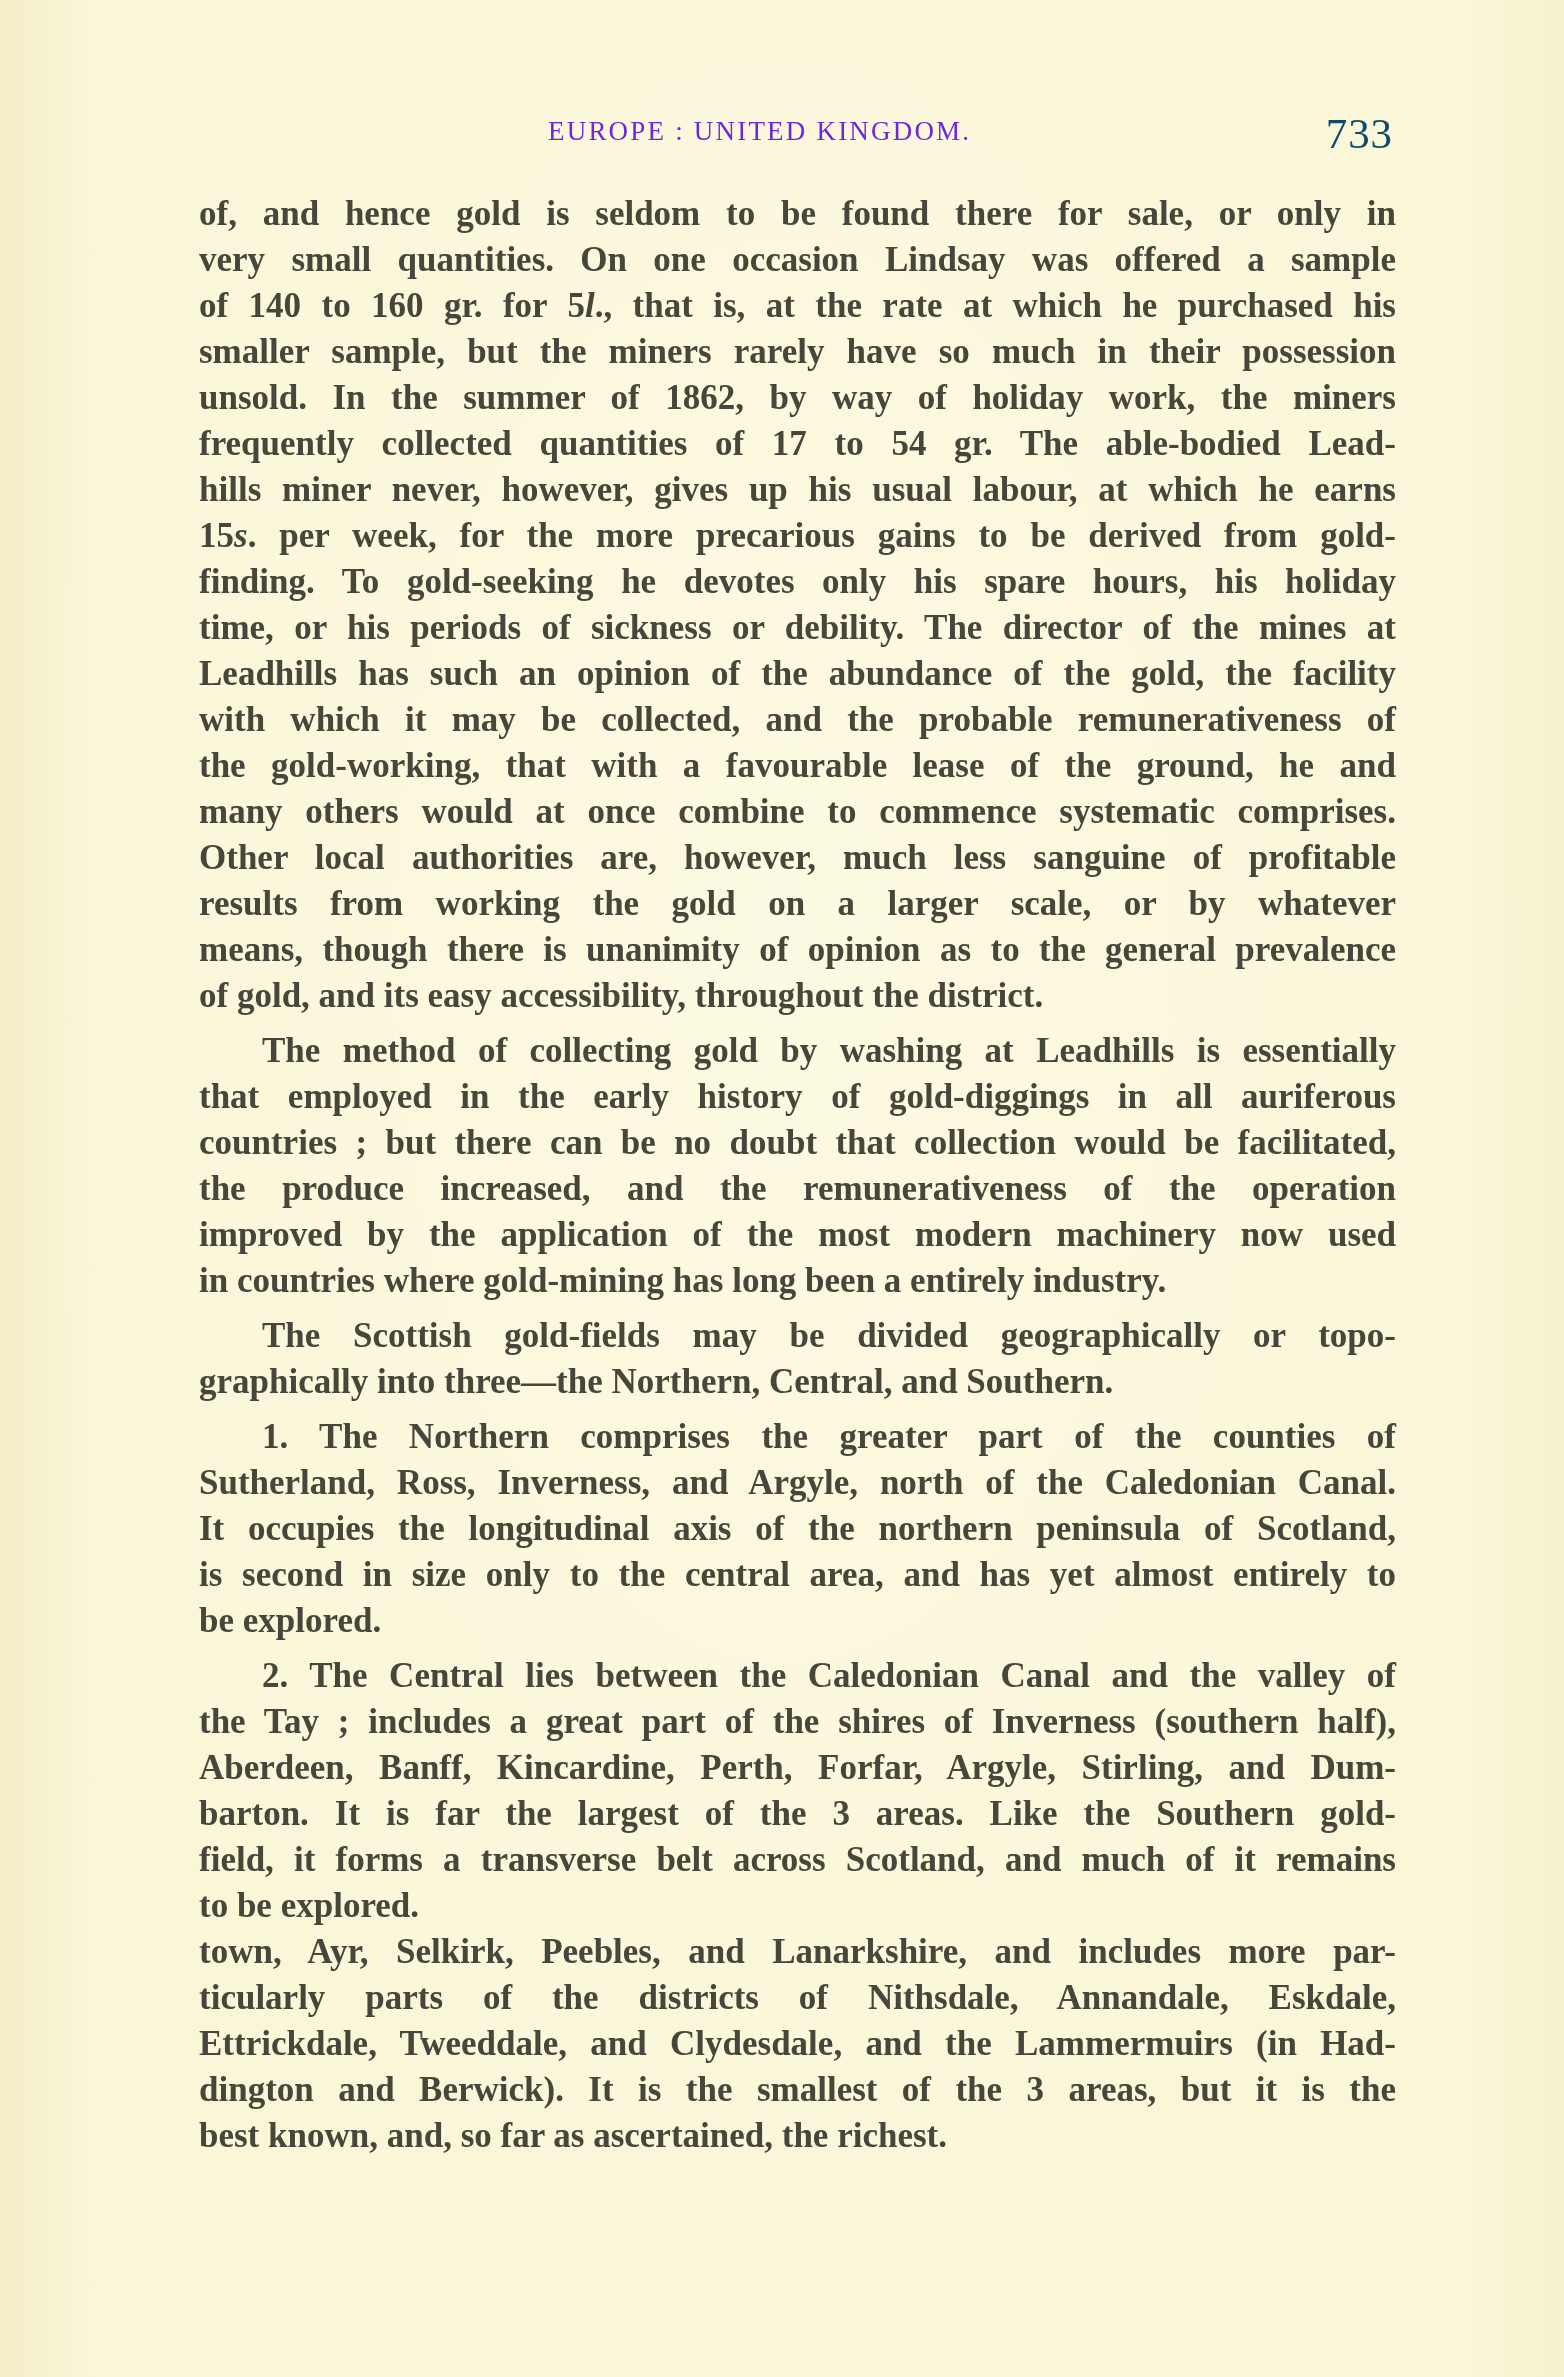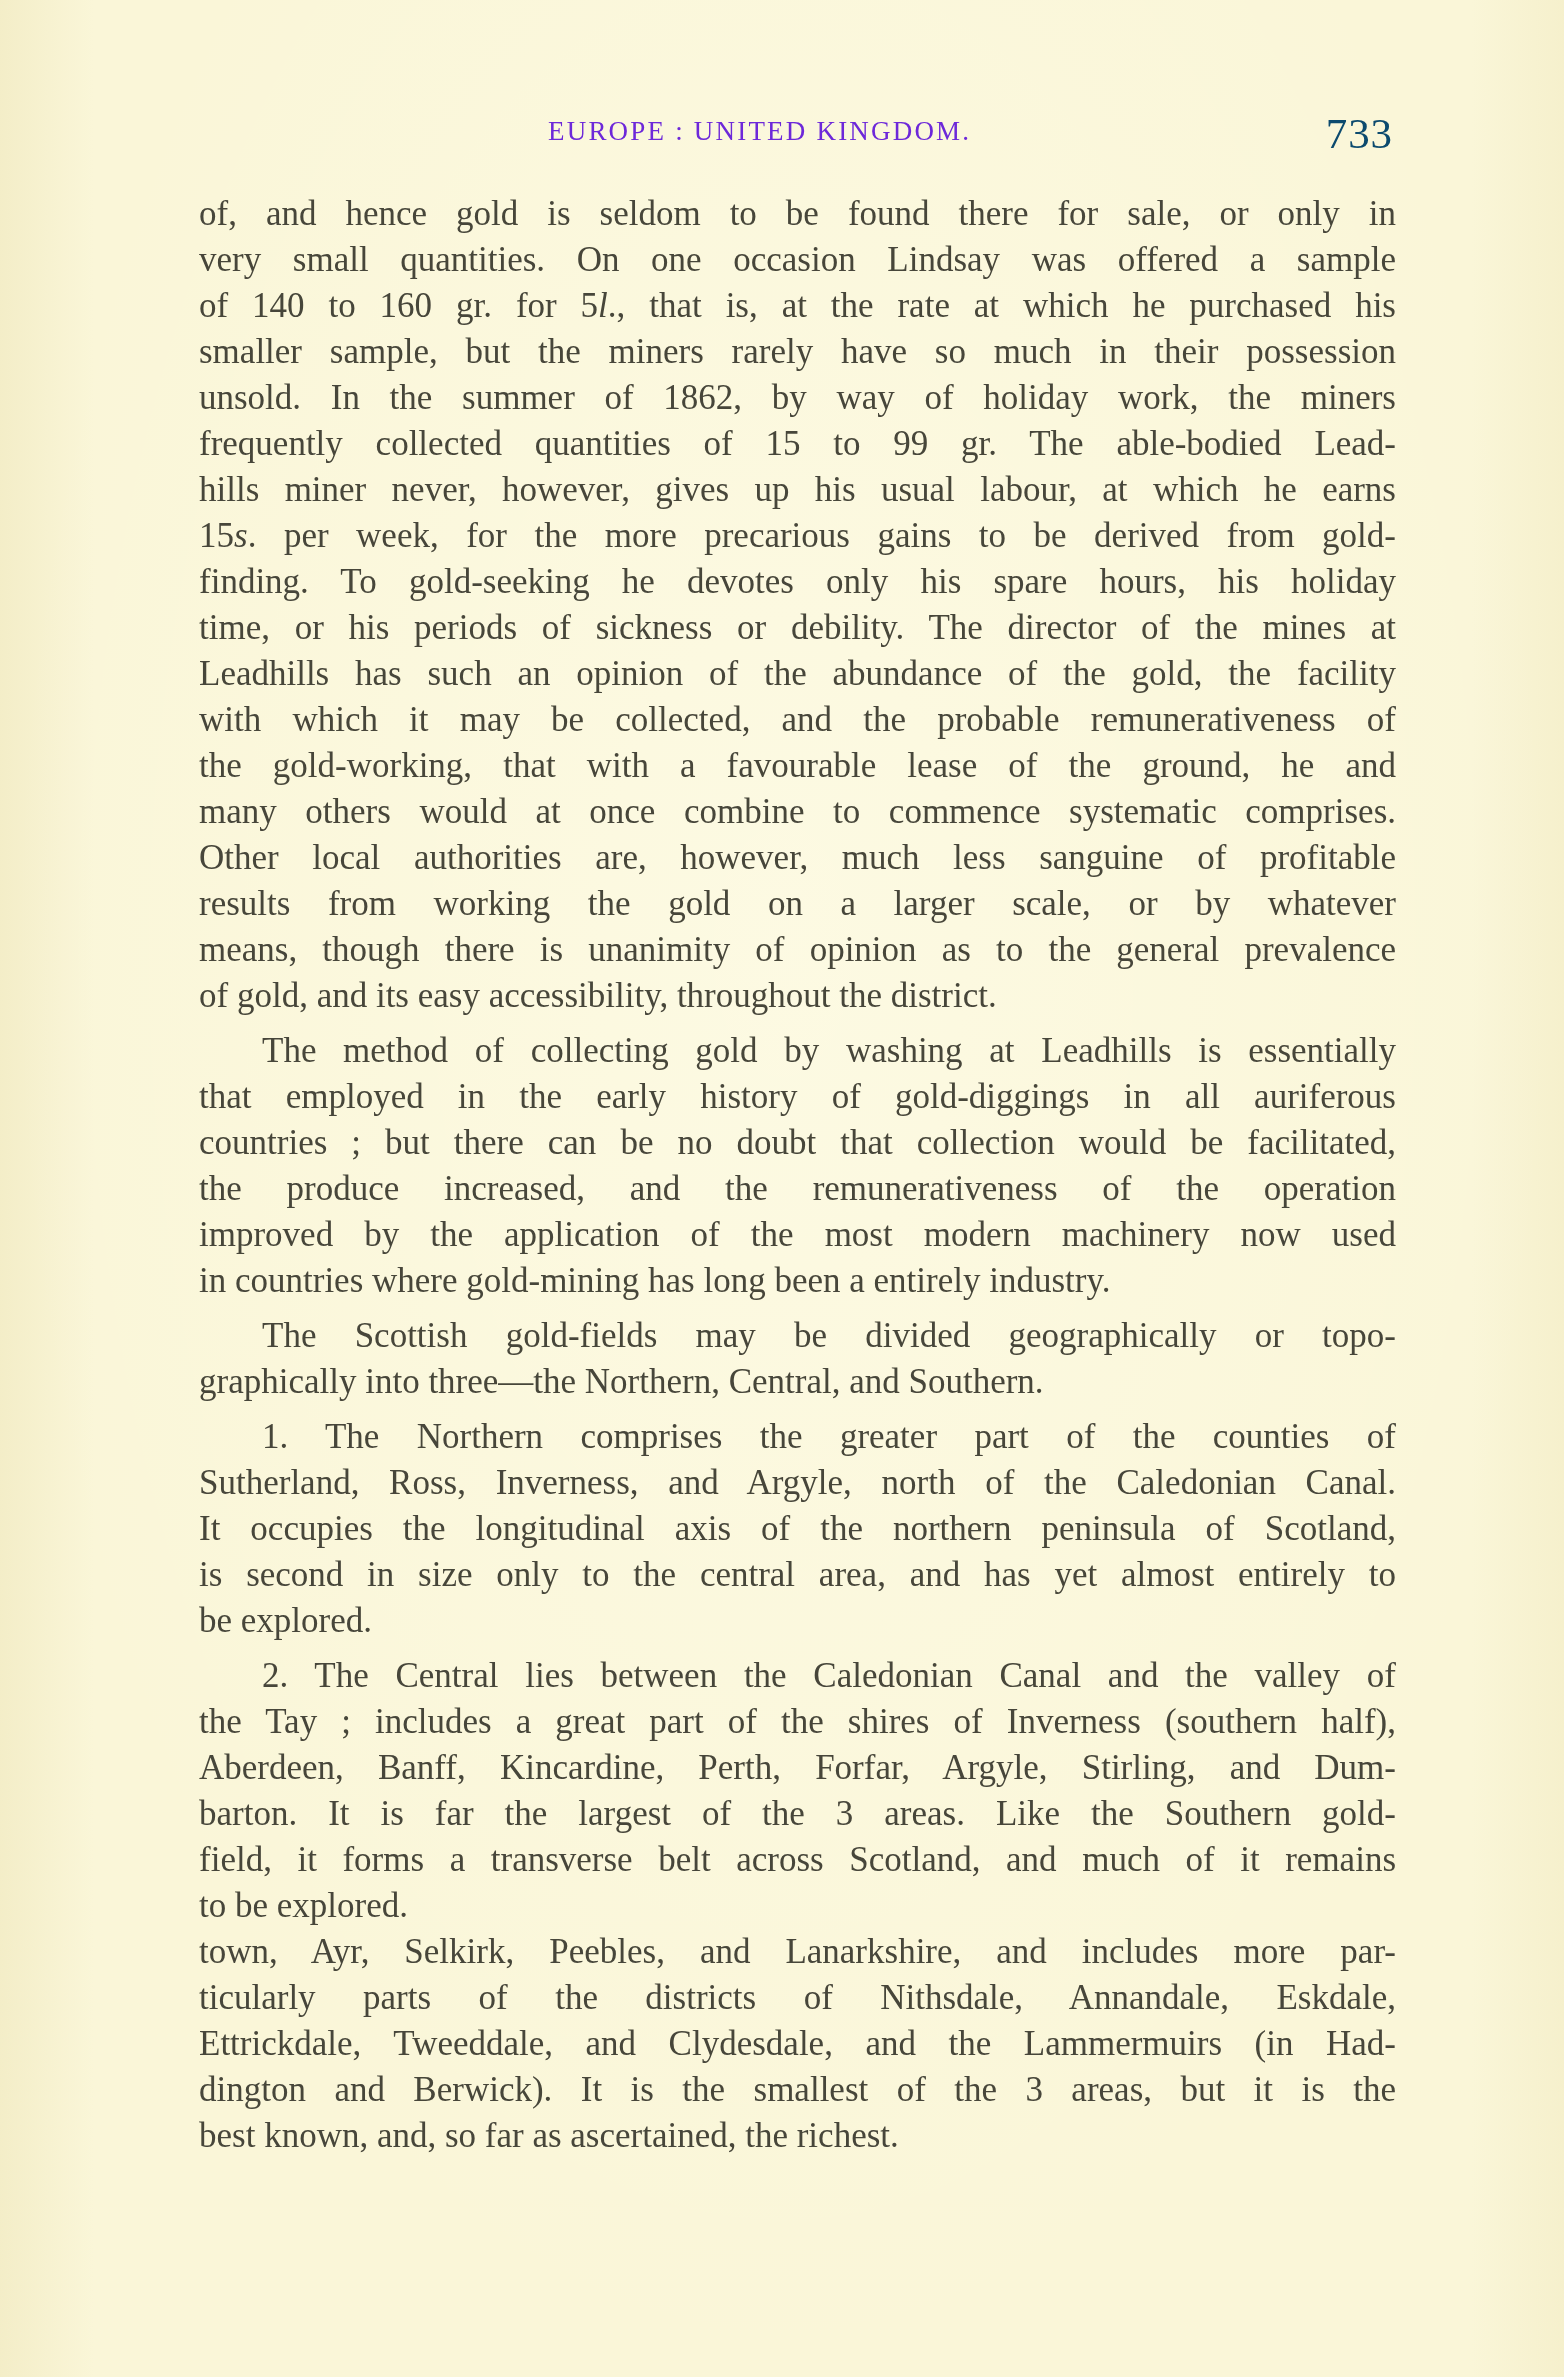--- a/index.html
+++ b/index.html
@@ -38,20 +38,21 @@
     letter-spacing: 0.9px;
     color: #0c4a6e;
   }
   .body-text {
     position: absolute;
     left: 199px;
     top: 191px;
     width: 1197px;
     font-size: 35px;
     line-height: 46px;
+    font-weight: bold;
   }
   .line {
     display: block;
     height: 46px;
     white-space: nowrap;
     text-align: justify;
     text-align-last: justify;
     overflow: visible;
   }
   .line.last {
@@ -72,21 +73,21 @@
 <div class="page-number">733</div>
 
 <div class="body-text" id="body-text">
 
   <div>
     <span class="line">of, and hence gold is seldom to be found there for sale, or only in</span>
     <span class="line">very small quantities.  On one occasion Lindsay was offered a sample</span>
     <span class="line">of 140 to 160 gr. for 5<span class="i">l</span>., that is, at the rate at which he purchased his</span>
     <span class="line">smaller sample, but the miners rarely have so much in their possession</span>
     <span class="line">unsold.  In the summer of 1862, by way of holiday work, the miners</span>
-    <span class="line">frequently collected quantities of 15 to 99 gr.  The able-bodied Lead-</span>
+    <span class="line">frequently collected quantities of 17 to 54 gr.  The able-bodied Lead-</span>
     <span class="line">hills miner never, however, gives up his usual labour, at which he earns</span>
     <span class="line">15<span class="i">s</span>. per week, for the more precarious gains to be derived from gold-</span>
     <span class="line">finding.  To gold-seeking he devotes only his spare hours, his holiday</span>
     <span class="line">time, or his periods of sickness or debility.  The director of the mines at</span>
     <span class="line">Leadhills has such an opinion of the abundance of the gold, the facility</span>
     <span class="line">with which it may be collected, and the probable remunerativeness of</span>
     <span class="line">the gold-working, that with a favourable lease of the ground, he and</span>
     <span class="line">many others would at once combine to commence systematic comprises.</span>
     <span class="line">Other local authorities are, however, much less sanguine of profitable</span>
     <span class="line">results from working the gold on a larger scale, or by whatever</span>

